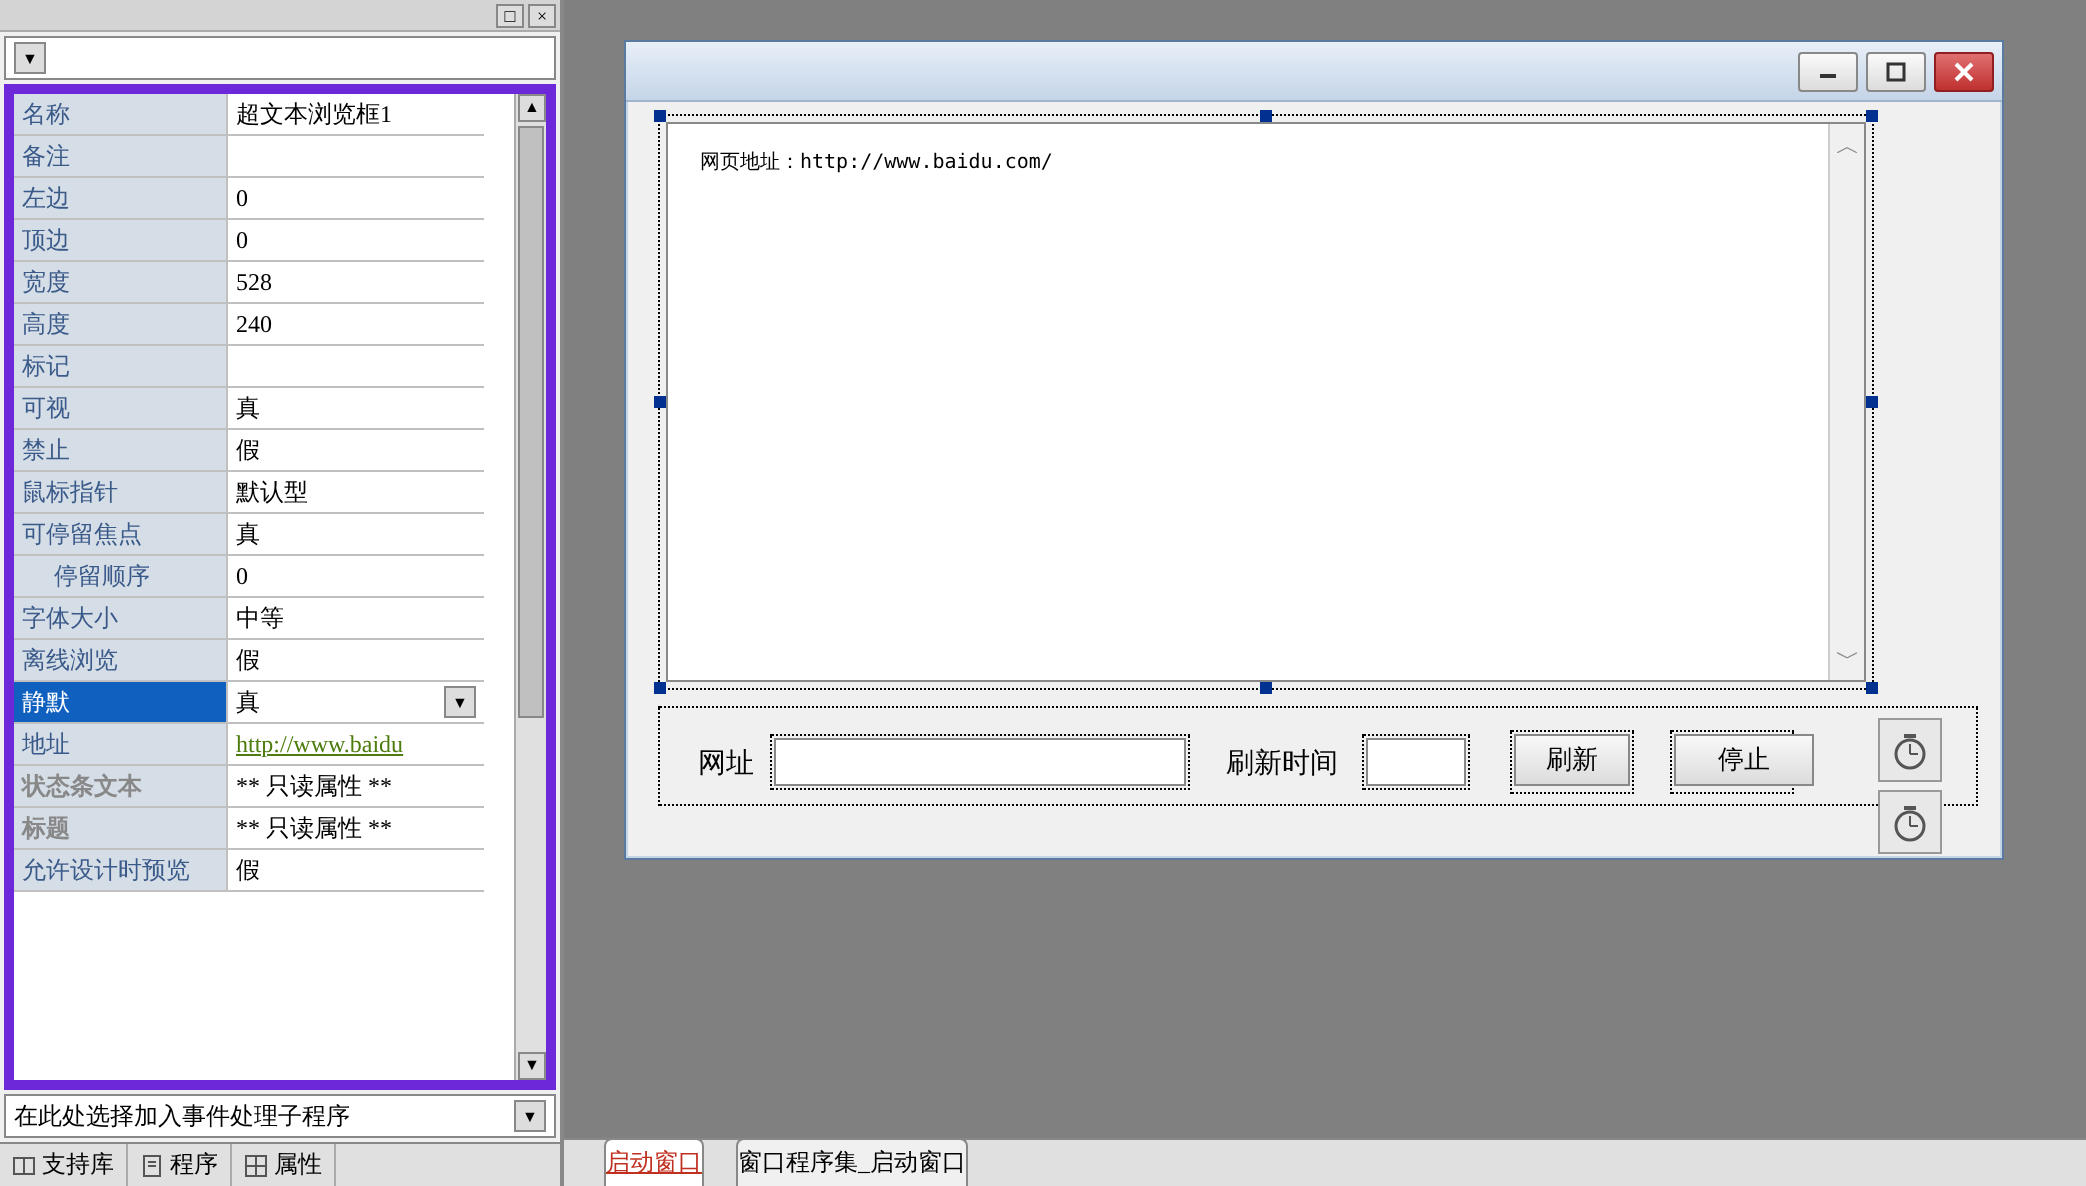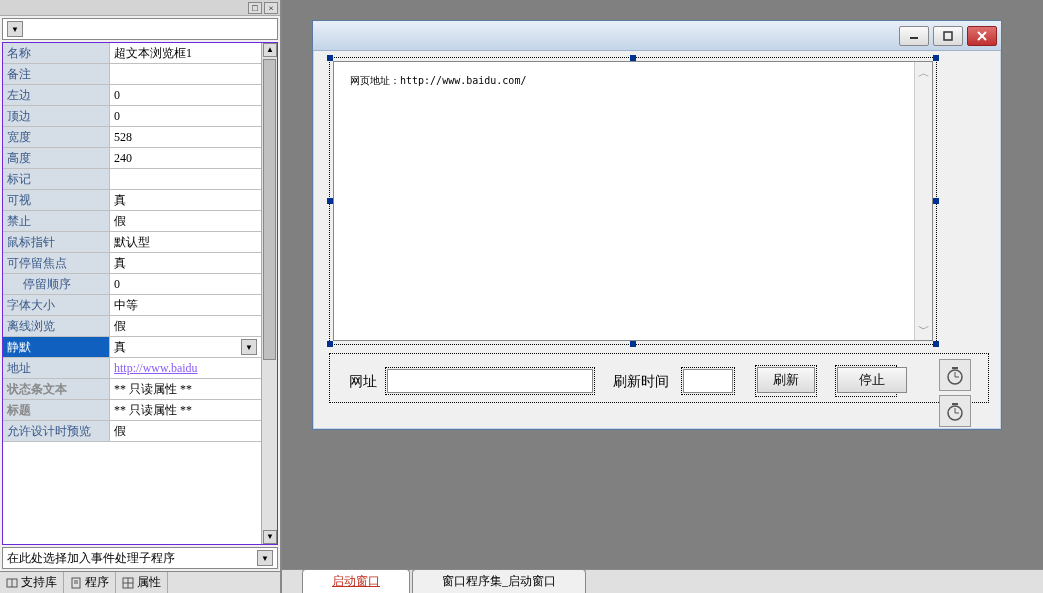--- a/index.html
+++ b/index.html
@@ -9,29 +9,29 @@
 
 
 .left-panel { width: 282px; height: 100%; background: #f0f0f0; display: flex; flex-direction: column; border-right: 2px solid #888; }
 .left-top-bar { height: 16px; background: #d4d4d4; display: flex; justify-content: flex-end; align-items: center; border-bottom: 1px solid #aaa; }
 .lt-btn { width: 14px; height: 12px; border: 1px solid #888; background: #ddd; margin-right: 2px; font-size: 9px; text-align: center; line-height: 10px; cursor: pointer; }
 
 .combo { margin: 2px; height: 22px; border: 1px solid #888; background: #fff; display: flex; align-items: center; padding: 0 4px; }
 .combo-arrow { width: 16px; height: 16px; border: 1px solid #888; background: #ddd; display: flex; align-items: center; justify-content: center; font-size: 8px; }
 .combo-text { flex: 1; }
 
-.prop-grid-wrap { flex: 1; display: flex; margin: 0 2px; background: #fff; border: 1px solid #6d28d9; position: relative; overflow: hidden; }
+.prop-grid-wrap { flex: 1; display: flex; margin: 0 2px; background: #fff; border: 5px solid #6d28d9; position: relative; overflow: hidden; gap: 15px; }
 .prop-grid { flex: 1; }
 .prop-row { display: flex; height: 21px; border-bottom: 1px solid #c0c0c0; }
 .prop-label { width: 107px; padding: 2px 4px; background: #d5dde6; border-right: 1px solid #c0c0c0; color: #3a5a8a; }
 .prop-label.indent { padding-left: 20px; }
 .prop-label.selected { background: #1060c0; color: #fff; }
 .prop-label.gray { color: #888; font-weight: bold; }
 .prop-value { flex: 1; padding: 2px 4px; background: #fff; display: flex; align-items: center; }
-.prop-value.link { color: #8b5cf6; text-decoration: underline; }
+.prop-value.link { color: #4d7c0f; text-decoration: underline; }
 .prop-value .dd-arrow { width: 16px; height: 16px; border: 1px solid #888; background: #ddd; margin-left: auto; display: flex; align-items: center; justify-content: center; font-size: 8px; }
 .scroll-v { width: 16px; background: #e0e0e0; border-left: 1px solid #aaa; position: relative; }
 .scroll-thumb { position: absolute; left: 1px; right: 1px; top: 0; height: 60%; background: #c0c0c0; border: 1px solid #888; }
 .scroll-arrow { width: 14px; height: 14px; background: #ddd; border: 1px solid #888; position: absolute; left: 1px; font-size: 8px; text-align: center; line-height: 12px; }
 
 .left-tabs { height: 22px; display: flex; background: #e0e0e0; border-top: 1px solid #888; }
 .lt-tab { padding: 2px 6px; border-right: 1px solid #aaa; display: flex; align-items: center; gap: 3px; cursor: pointer; }
 .lt-icon { width: 12px; height: 12px; display: inline-block; }
 
 
@@ -56,21 +56,21 @@
 
 .controls-row { position: absolute; left: 0; top: 300px; right: 0; height: 50px; }
 .dotted-group { position: absolute; border: 1px dotted #000; }
 .lbl { position: absolute; font-size: 14px; }
 .txt-input { position: absolute; height: 24px; border: 1px solid #888; background: #fff; }
 .btn { position: absolute; height: 26px; border: 1px solid #888; background: linear-gradient(#f8f8f8,#dcdcdc); padding: 0 14px; font-size: 13px; cursor: pointer; display: flex; align-items: center; justify-content: center; }
 
 .timer-icon { position: absolute; width: 32px; height: 32px; border: 1px solid #999; background: #e8e8e8; display: flex; align-items: center; justify-content: center; }
 
 .bottom-tabs { height: 24px; background: #e0e0e0; display: flex; align-items: flex-end; border-top: 1px solid #888; padding-left: 20px; }
-.bt-tab { padding: 3px 29px; border: 1px solid #888; border-bottom: none; background: #f0f0f0; margin-right: 2px; font-size: 12px; cursor: pointer; border-radius: 4px 4px 0 0; }
+.bt-tab { padding: 3px 0; border: 1px solid #888; border-bottom: none; background: #f0f0f0; margin-right: 16px; font-size: 12px; cursor: pointer; border-radius: 4px 4px 0 0; }
 .bt-tab.active { background: #fff; color: #c03020; text-decoration: underline; }
 
 </style>
 </head>
 <body>
 
 <div class="main">
 
   <div class="left-panel">
     <div class="left-top-bar">

